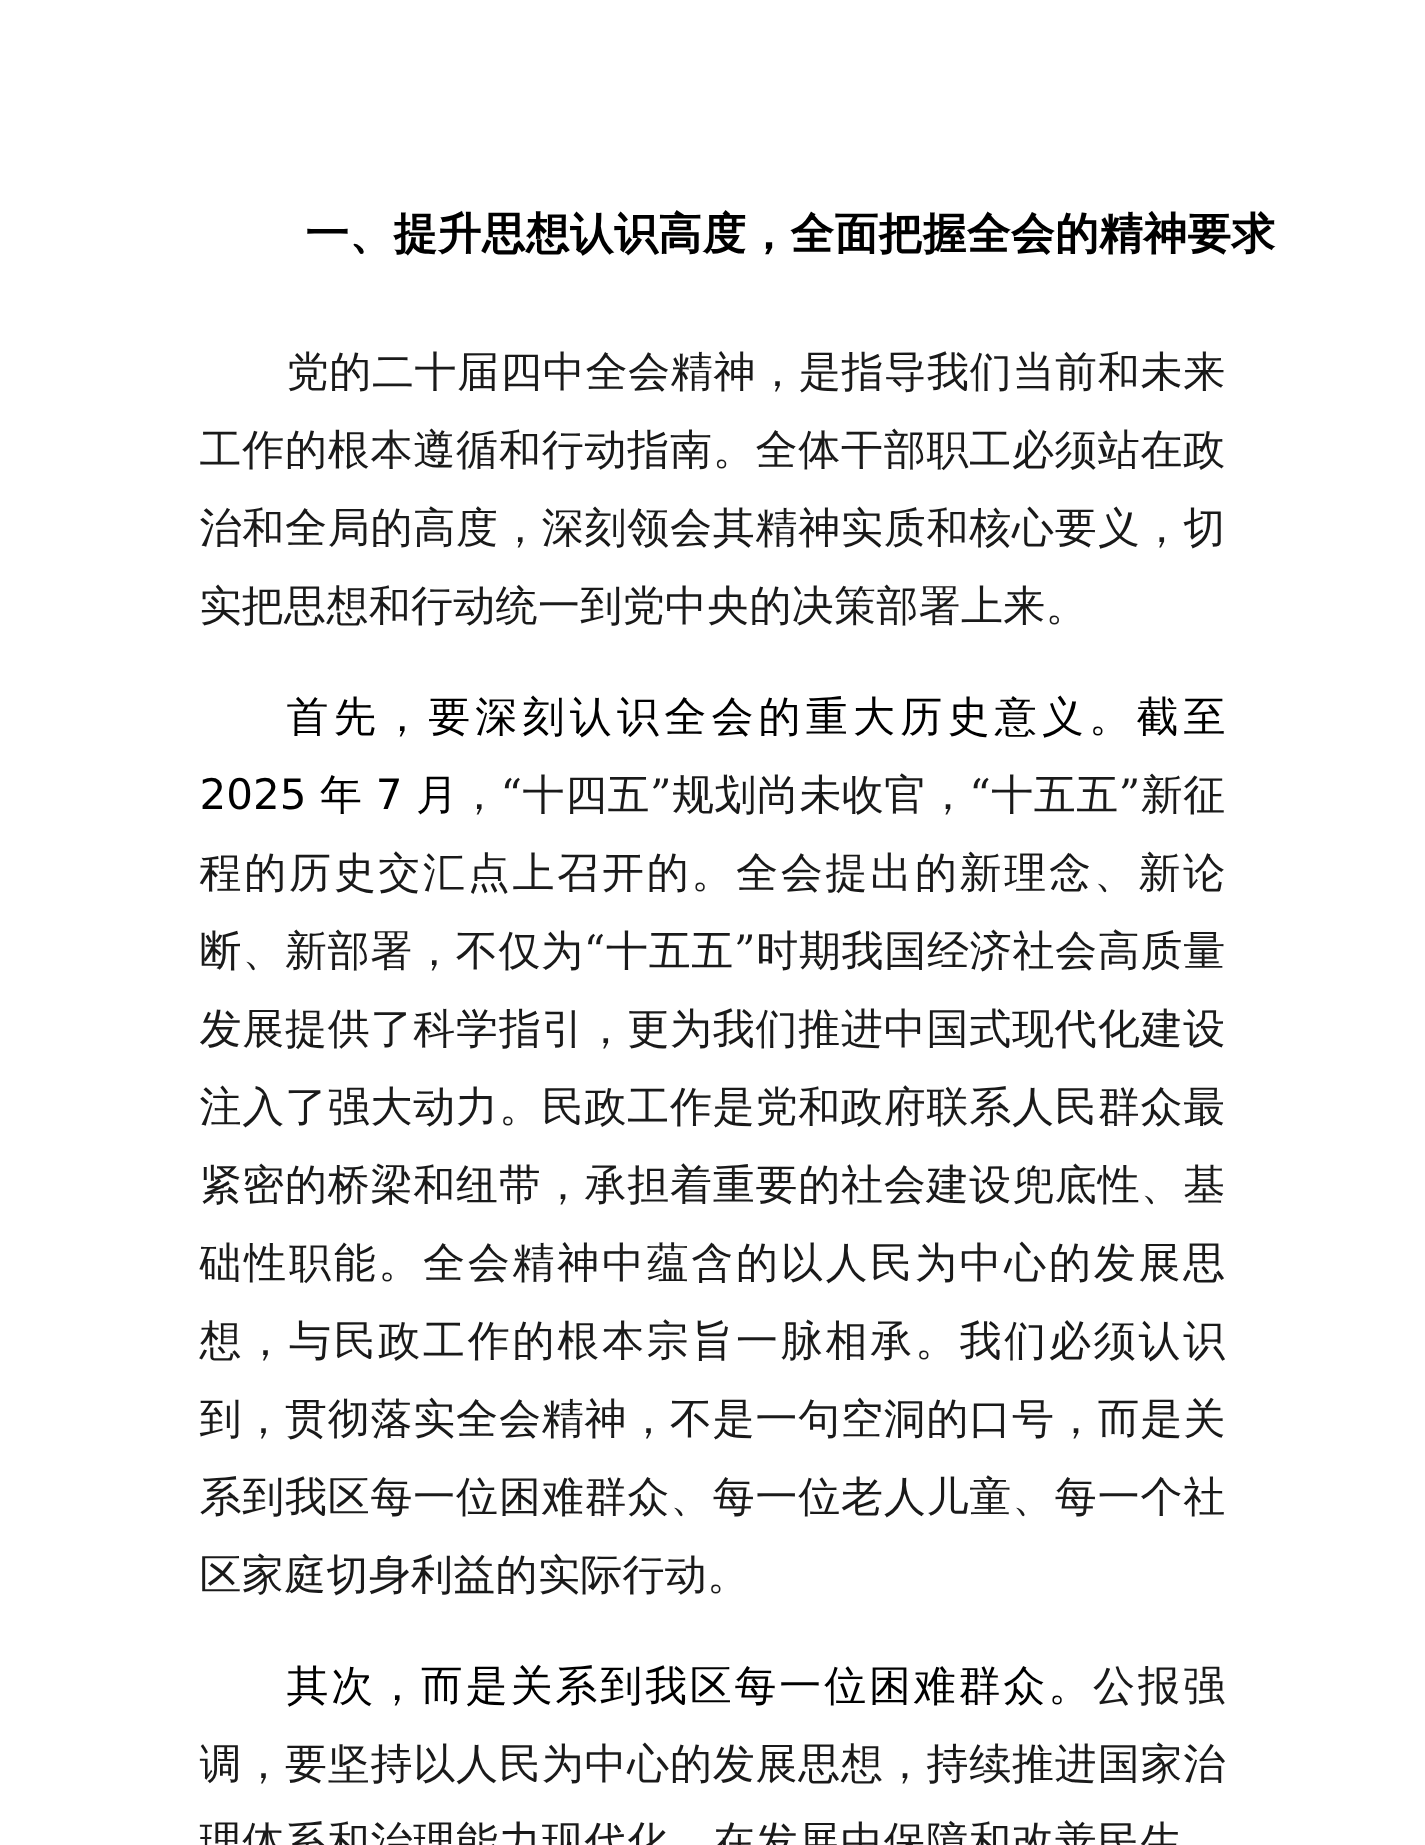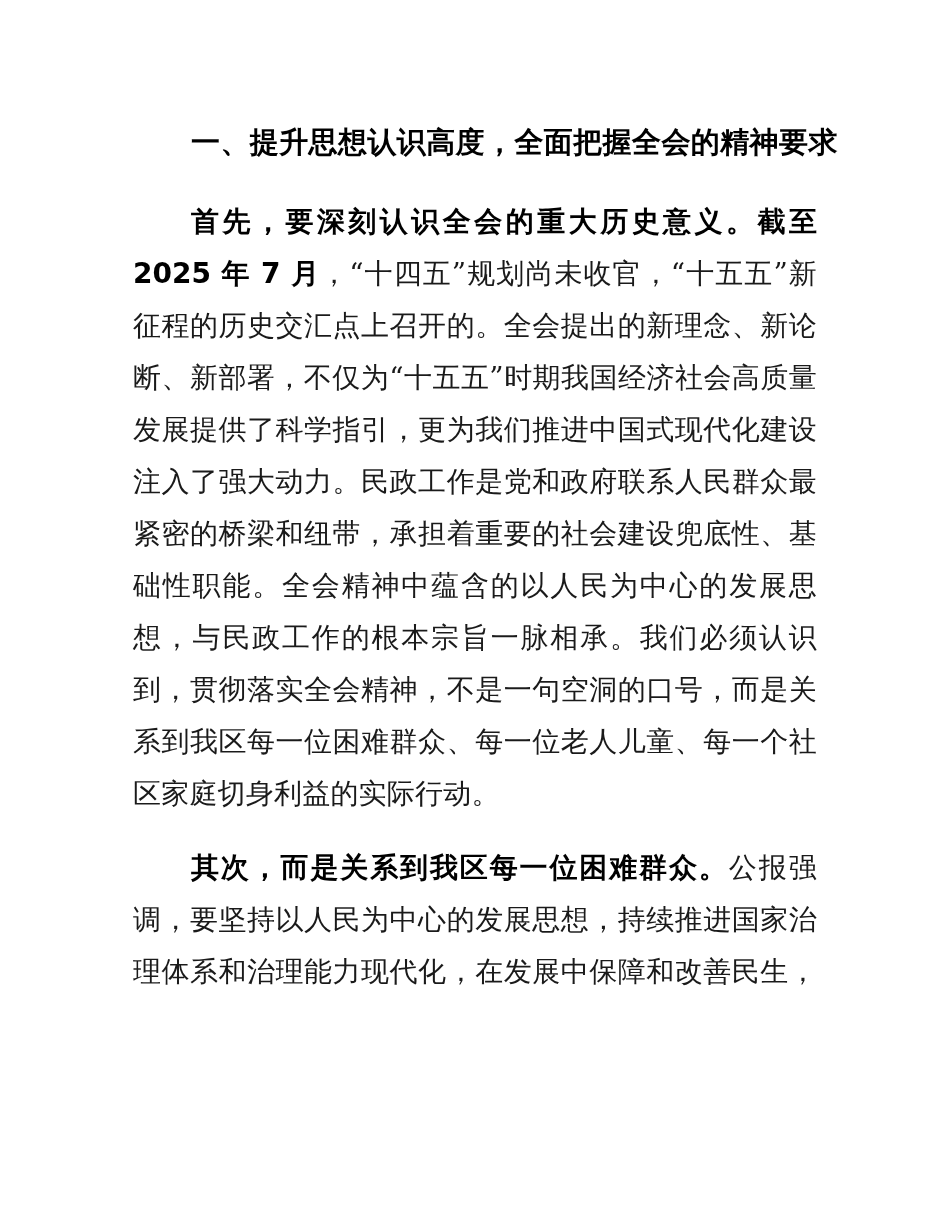--- a/index.html
+++ b/index.html
@@ -32,21 +32,21 @@
   }
 
   .heading {
     font-family: "DejaVu Sans", "Liberation Sans", sans-serif;
     font-weight: bold;
     font-size: 29px;
     line-height: 52px;
     color: #000000;
     letter-spacing: 0.4px;
     text-indent: 58px;
-    margin: 0;
+    margin: 13px;
     padding-top: 116px;
     white-space: nowrap;
   }
 
   .para {
     font-family: "DejaVu Serif", "Liberation Serif", serif;
     font-size: 28px;
     line-height: 52px;
     color: #1a1a1a;
     text-align: justify;
@@ -57,40 +57,43 @@
     letter-spacing: 0.2px;
   }
 
   .para:first-of-type {
     padding-top: 28px;
   }
 
   
   .lead {
     font-family: "DejaVu Sans", "Liberation Sans", sans-serif;
-    font-weight: bold;
+    font-weight: normal;
     font-size: 28px;
     color: #000000;
     letter-spacing: 0;
   }
 
   
   .para.clipped {
     max-height: 160px;
     overflow: hidden;
   }
 </style>
 </head>
 <body>
 
 <div id="page">
   <div id="content">
 
     <h1 class="heading">一、提升思想认识高度，全面把握全会的精神要求</h1>
 
+    <p class="para">
+      <span class="lead"></span><span>党的二十届四中全会精神，是指导我们当前和未来工作的根本遵循和行动指南。全体干部职工必须站在政治和全局的高度，深刻领会其精神实质和核心要义，切实把思想和行动统一到党中央的决策部署上来。</span>
+    </p>
 
     <p class="para">
       <span class="lead">首先，要深刻认识全会的重大历史意义。截至 2025 年 7 月</span><span>，“十四五”规划尚未收官，“十五五”新征程的历史交汇点上召开的。全会提出的新理念、新论断、新部署，不仅为“十五五”时期我国经济社会高质量发展提供了科学指引，更为我们推进中国式现代化建设注入了强大动力。民政工作是党和政府联系人民群众最紧密的桥梁和纽带，承担着重要的社会建设兜底性、基础性职能。全会精神中蕴含的以人民为中心的发展思想，与民政工作的根本宗旨一脉相承。我们必须认识到，贯彻落实全会精神，不是一句空洞的口号，而是关系到我区每一位困难群众、每一位老人儿童、每一个社区家庭切身利益的实际行动。</span>
     </p>
 
     <p class="para clipped">
       <span class="lead">其次，而是关系到我区每一位困难群众。</span><span>公报强调，要坚持以人民为中心的发展思想，持续推进国家治理体系和治理能力现代化，在发展中保障和改善民生，扎实推进全体人民共同</span>
     </p>
 
   </div>

